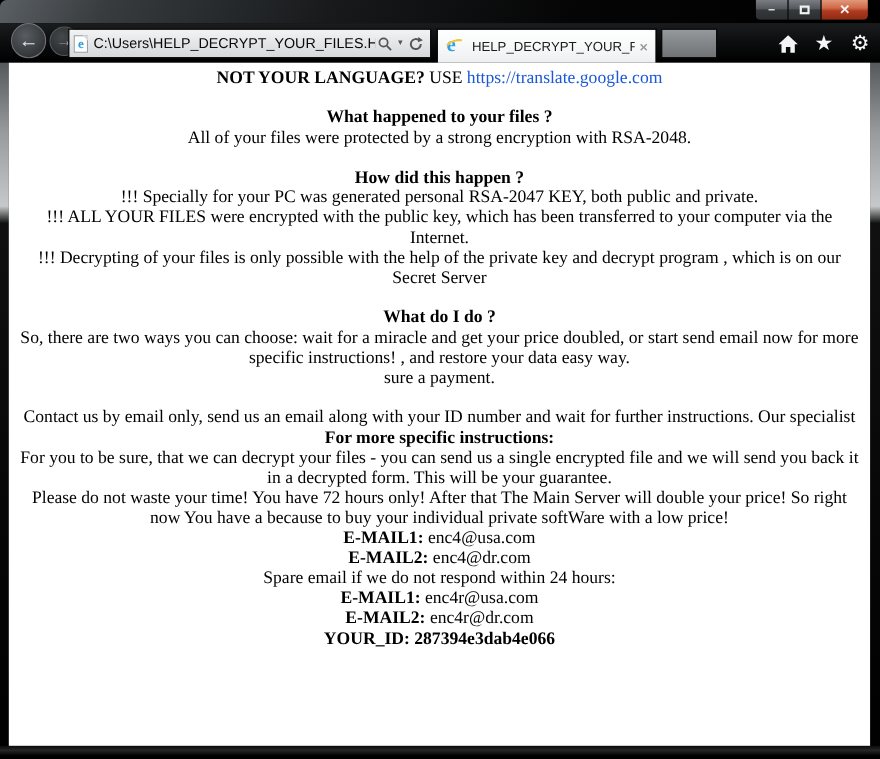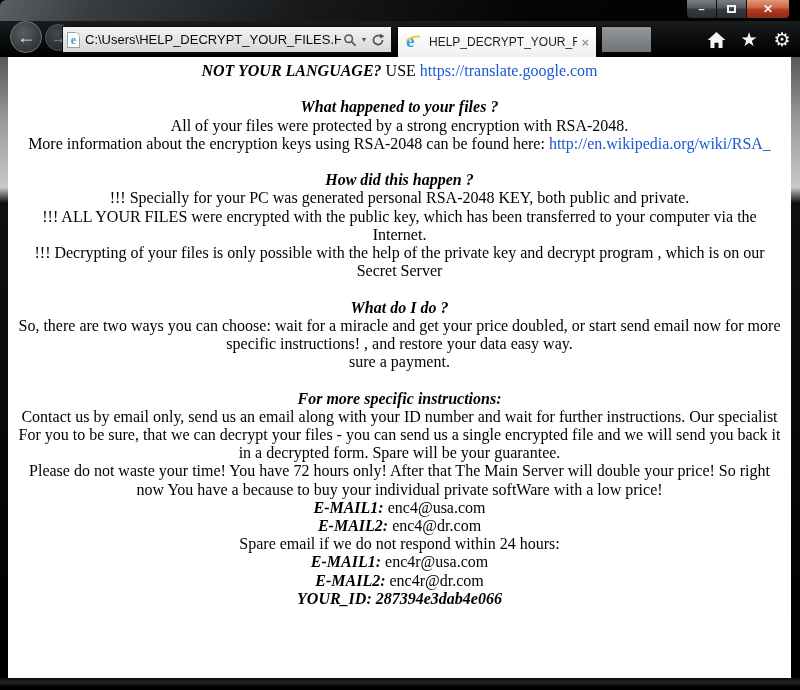--- a/index.html
+++ b/index.html
@@ -102,21 +102,21 @@
   }
 
   
   .content {
     position:absolute; left:8px; top:57px; width:783px; height:621px;
     background:#fff; overflow:hidden; text-align:center;
     font-family:"Liberation Serif", serif; font-size:16px; line-height:18.2px; color:#000;
     padding-top:5px;
   }
   .line { white-space:nowrap; }
-  .line b { font-weight:bold;font-style:italic; }
+  .line b { font-weight:bold; }
   .line a { color:var(--link-color,#1a58d4); cursor:pointer; }
 </style>
 </head>
 <body>
 
 <div class="titlebar">
   <div class="win-controls">
     <div class="win-btn">
       <span>–</span>
     </div>
@@ -185,38 +185,37 @@
 
 <div class="side-strip left"></div>
 <div class="side-strip right"></div>
 <div class="bottom-strip"></div>
 
 <div class="content" id="content">
     <div class="line"><b>NOT YOUR LANGUAGE?</b><span> USE </span><a>https://translate.google.com</a></div>
     <div class="line">&nbsp;</div>
     <div class="line"><b>What happened to your files ?</b></div>
     <div class="line"><span>All of your files were protected by a strong encryption with RSA-2048.</span></div>
-    <div class="line"><span>More information about the encryption keys using RSA-2048 can be found here: </span><a>http://en.wikipedia.org/wiki/RSA_</a></div>
     <div class="line">&nbsp;</div>
     <div class="line"><b>How did this happen ?</b></div>
-    <div class="line"><span>!!! Specially for your PC was generated personal RSA-2048 KEY, both public and private.</span></div>
+    <div class="line"><span>!!! Specially for your PC was generated personal RSA-2047 KEY, both public and private.</span></div>
     <div class="line"><span>!!! ALL YOUR FILES were encrypted with the public key, which has been transferred to your computer via the</span></div>
     <div class="line"><span>Internet.</span></div>
     <div class="line"><span>!!! Decrypting of your files is only possible with the help of the private key and decrypt program , which is on our</span></div>
     <div class="line"><span>Secret Server</span></div>
     <div class="line">&nbsp;</div>
     <div class="line"><b>What do I do ?</b></div>
     <div class="line"><span>So, there are two ways you can choose: wait for a miracle and get your price doubled, or start send email now for more</span></div>
     <div class="line"><span>specific instructions! , and restore your data easy way.</span></div>
     <div class="line"><span>sure a payment.</span></div>
     <div class="line">&nbsp;</div>
+    <div class="line"><span>Contact us by email only, send us an email along with your ID number and wait for further instructions. Our specialist</span></div>
     <div class="line"><b>For more specific instructions:</b></div>
-    <div class="line"><span>Contact us by email only, send us an email along with your ID number and wait for further instructions. Our specialist</span></div>
     <div class="line"><span>For you to be sure, that we can decrypt your files - you can send us a single encrypted file and we will send you back it</span></div>
-    <div class="line"><span>in a decrypted form. Spare will be your guarantee.</span></div>
+    <div class="line"><span>in a decrypted form. This will be your guarantee.</span></div>
     <div class="line"><span>Please do not waste your time! You have 72 hours only! After that The Main Server will double your price! So right</span></div>
     <div class="line"><span>now You have a because to buy your individual private softWare with a low price!</span></div>
     <div class="line"><b>E-MAIL1:</b><span> enc4@usa.com</span></div>
     <div class="line"><b>E-MAIL2:</b><span> enc4@dr.com</span></div>
     <div class="line"><span>Spare email if we do not respond within 24 hours:</span></div>
     <div class="line"><b>E-MAIL1:</b><span> enc4r@usa.com</span></div>
     <div class="line"><b>E-MAIL2:</b><span> enc4r@dr.com</span></div>
     <div class="line"><b>YOUR_ID: 287394e3dab4e066</b></div>
   </div>
 

